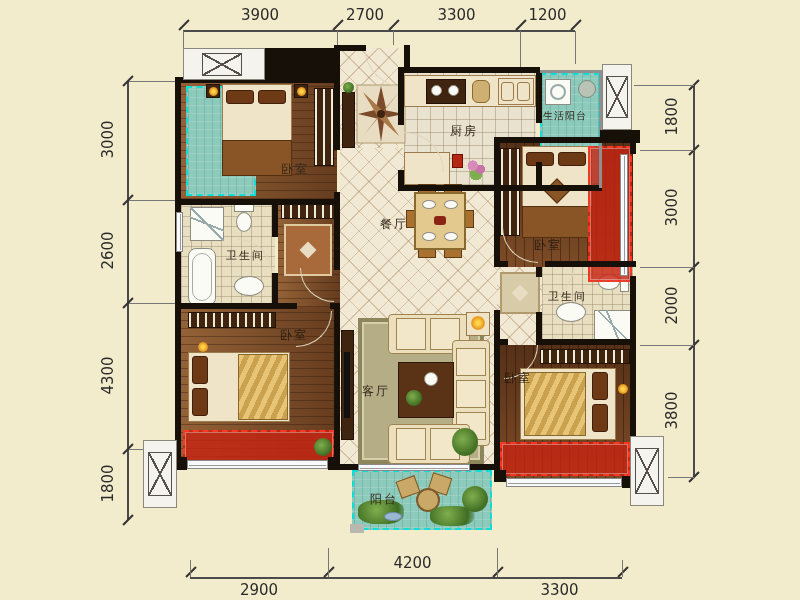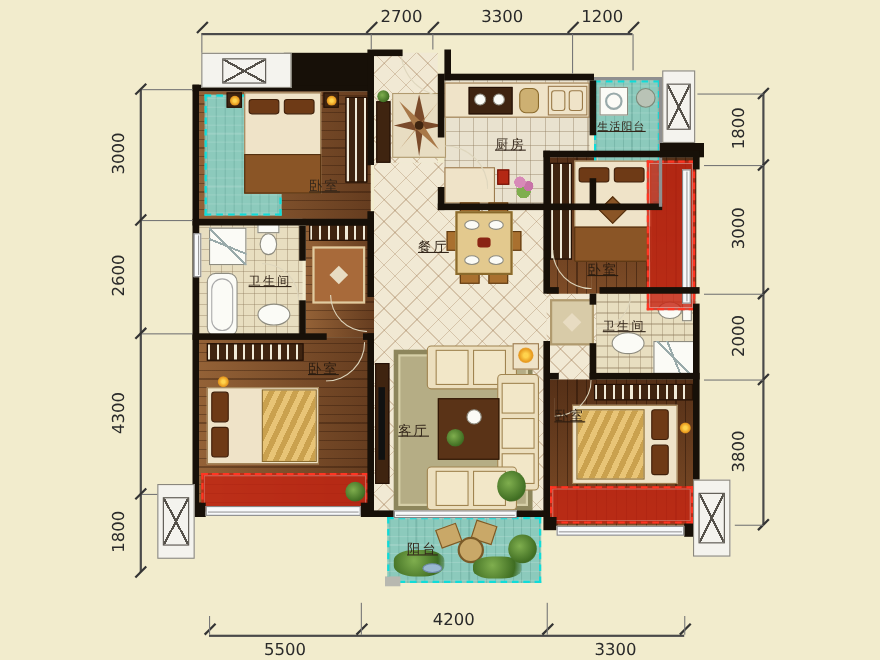--- a/index.html
+++ b/index.html
@@ -51,21 +51,21 @@
   .oval{border-radius:50%;}
   .lampdot{background:radial-gradient(circle,#ffd34d 20%,#e89b1f 60%,rgba(180,90,10,.2) 100%);border-radius:50%;}
   .plantdot{background:radial-gradient(circle at 40% 40%,#7fae4e,#3f6d22 70%,rgba(30,60,10,.1));border-radius:50%;}
   .hang{background-image:repeating-linear-gradient(90deg,#f0ead8 0 2px,transparent 2px 8px);}
   .rug{background:#a86a3a;border:2px solid #e0cba0;}
   .rug:after{content:"";position:absolute;left:50%;top:50%;width:12px;height:12px;margin:-6px 0 0 -6px;background:#e8dcc2;transform:rotate(45deg);}
   .carpet{background:#b5ad85;border:4px solid #8d865c;box-shadow:inset 0 0 0 2px #d6cfa8;}
   .sofa{background:#ecdfbe;border:1px solid #a08450;border-radius:4px;}
   .ctable{background:#5a3317;border:1px solid #2e1705;}
   
-  .rlabel{font-size:12px;line-height:1;color:#33261a;letter-spacing:2px;white-space:nowrap;text-decoration:underline;}
+  .rlabel{font-size:12px;line-height:1;color:#33261a;letter-spacing:2px;white-space:nowrap;}
   .dimt{font-size:15px;line-height:1;color:#2a2a2a;text-align:center;white-space:nowrap;}
   .vlab{transform:rotate(-90deg);transform-origin:center;}
   .dimline{background:#4a4a4a;}
   .tk{width:14px;height:2px;background:#333;transform:rotate(-45deg);}
   .ext{background:#777;}
 </style>
 </head>
 <body>
 
 <div id="stage">
@@ -295,34 +295,35 @@
   <div class="a tk" style="left:177px;top:24px"></div>
   <div class="a tk" style="left:331px;top:24px"></div>
   <div class="a tk" style="left:387px;top:24px"></div>
   <div class="a tk" style="left:514px;top:24px"></div>
   <div class="a tk" style="left:569px;top:24px"></div>
   <div class="a ext" style="left:183px;top:31px;width:1px;height:17px"></div>
   <div class="a ext" style="left:337px;top:31px;width:1px;height:14px"></div>
   <div class="a ext" style="left:393px;top:31px;width:1px;height:14px"></div>
   <div class="a ext" style="left:520px;top:31px;width:1px;height:36px"></div>
   <div class="a ext" style="left:575px;top:31px;width:1px;height:33px"></div>
+  <div class="a dimt" style="left:183px;top:8px;width:154px">3900</div>
   <div class="a dimt" style="left:337px;top:8px;width:56px">2700</div>
   <div class="a dimt" style="left:393px;top:8px;width:127px">3300</div>
   <div class="a dimt" style="left:520px;top:8px;width:55px">1200</div>
 
   <div class="a dimline" style="left:190px;top:577px;width:432px;height:2px"></div>
   <div class="a tk" style="left:184px;top:571px"></div>
   <div class="a tk" style="left:322px;top:571px"></div>
   <div class="a tk" style="left:491px;top:571px"></div>
   <div class="a tk" style="left:616px;top:571px"></div>
   <div class="a ext" style="left:190px;top:560px;width:1px;height:17px"></div>
   <div class="a ext" style="left:328px;top:548px;width:1px;height:29px"></div>
   <div class="a ext" style="left:497px;top:548px;width:1px;height:29px"></div>
   <div class="a ext" style="left:622px;top:560px;width:1px;height:17px"></div>
-  <div class="a dimt" style="left:190px;top:583px;width:138px">5500</div>
+  <div class="a dimt" style="left:190px;top:583px;width:138px">2900</div>
   <div class="a dimt" style="left:328px;top:556px;width:169px">4200</div>
   <div class="a dimt" style="left:497px;top:583px;width:125px">3300</div>
 
   <div class="a dimline" style="left:127px;top:81px;width:2px;height:439px"></div>
   <div class="a tk" style="left:121px;top:80px"></div>
   <div class="a tk" style="left:121px;top:199px"></div>
   <div class="a tk" style="left:121px;top:302px"></div>
   <div class="a tk" style="left:121px;top:448px"></div>
   <div class="a tk" style="left:121px;top:519px"></div>
   <div class="a ext" style="left:129px;top:81px;width:46px;height:1px"></div>

